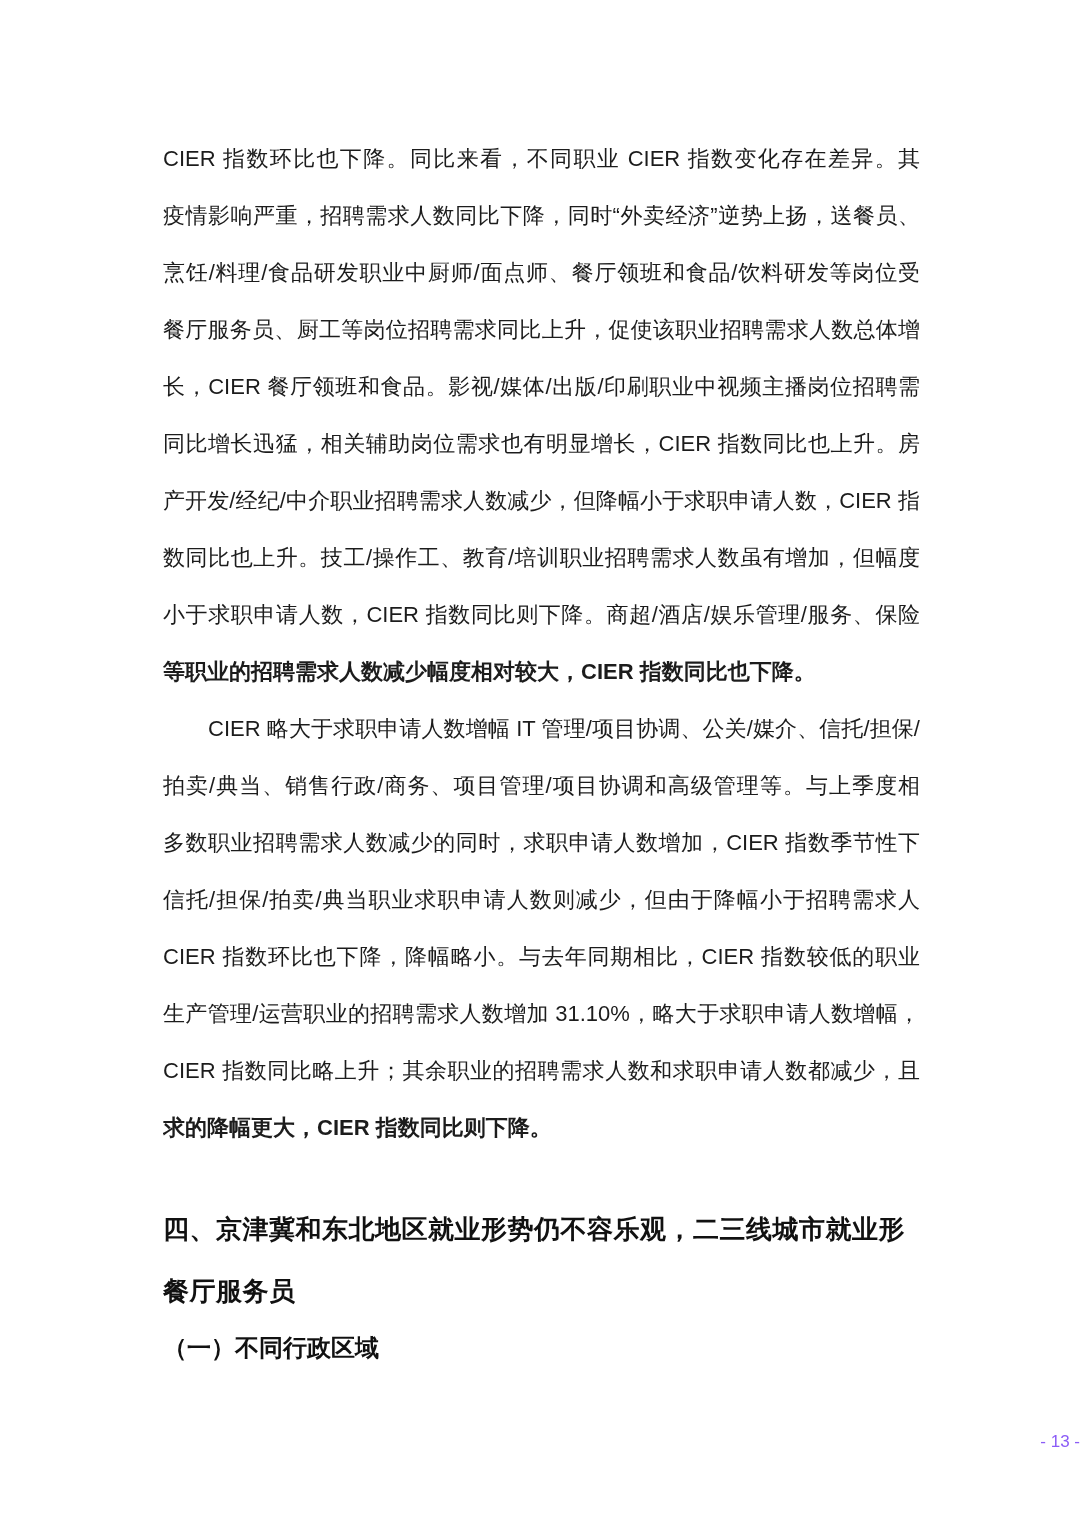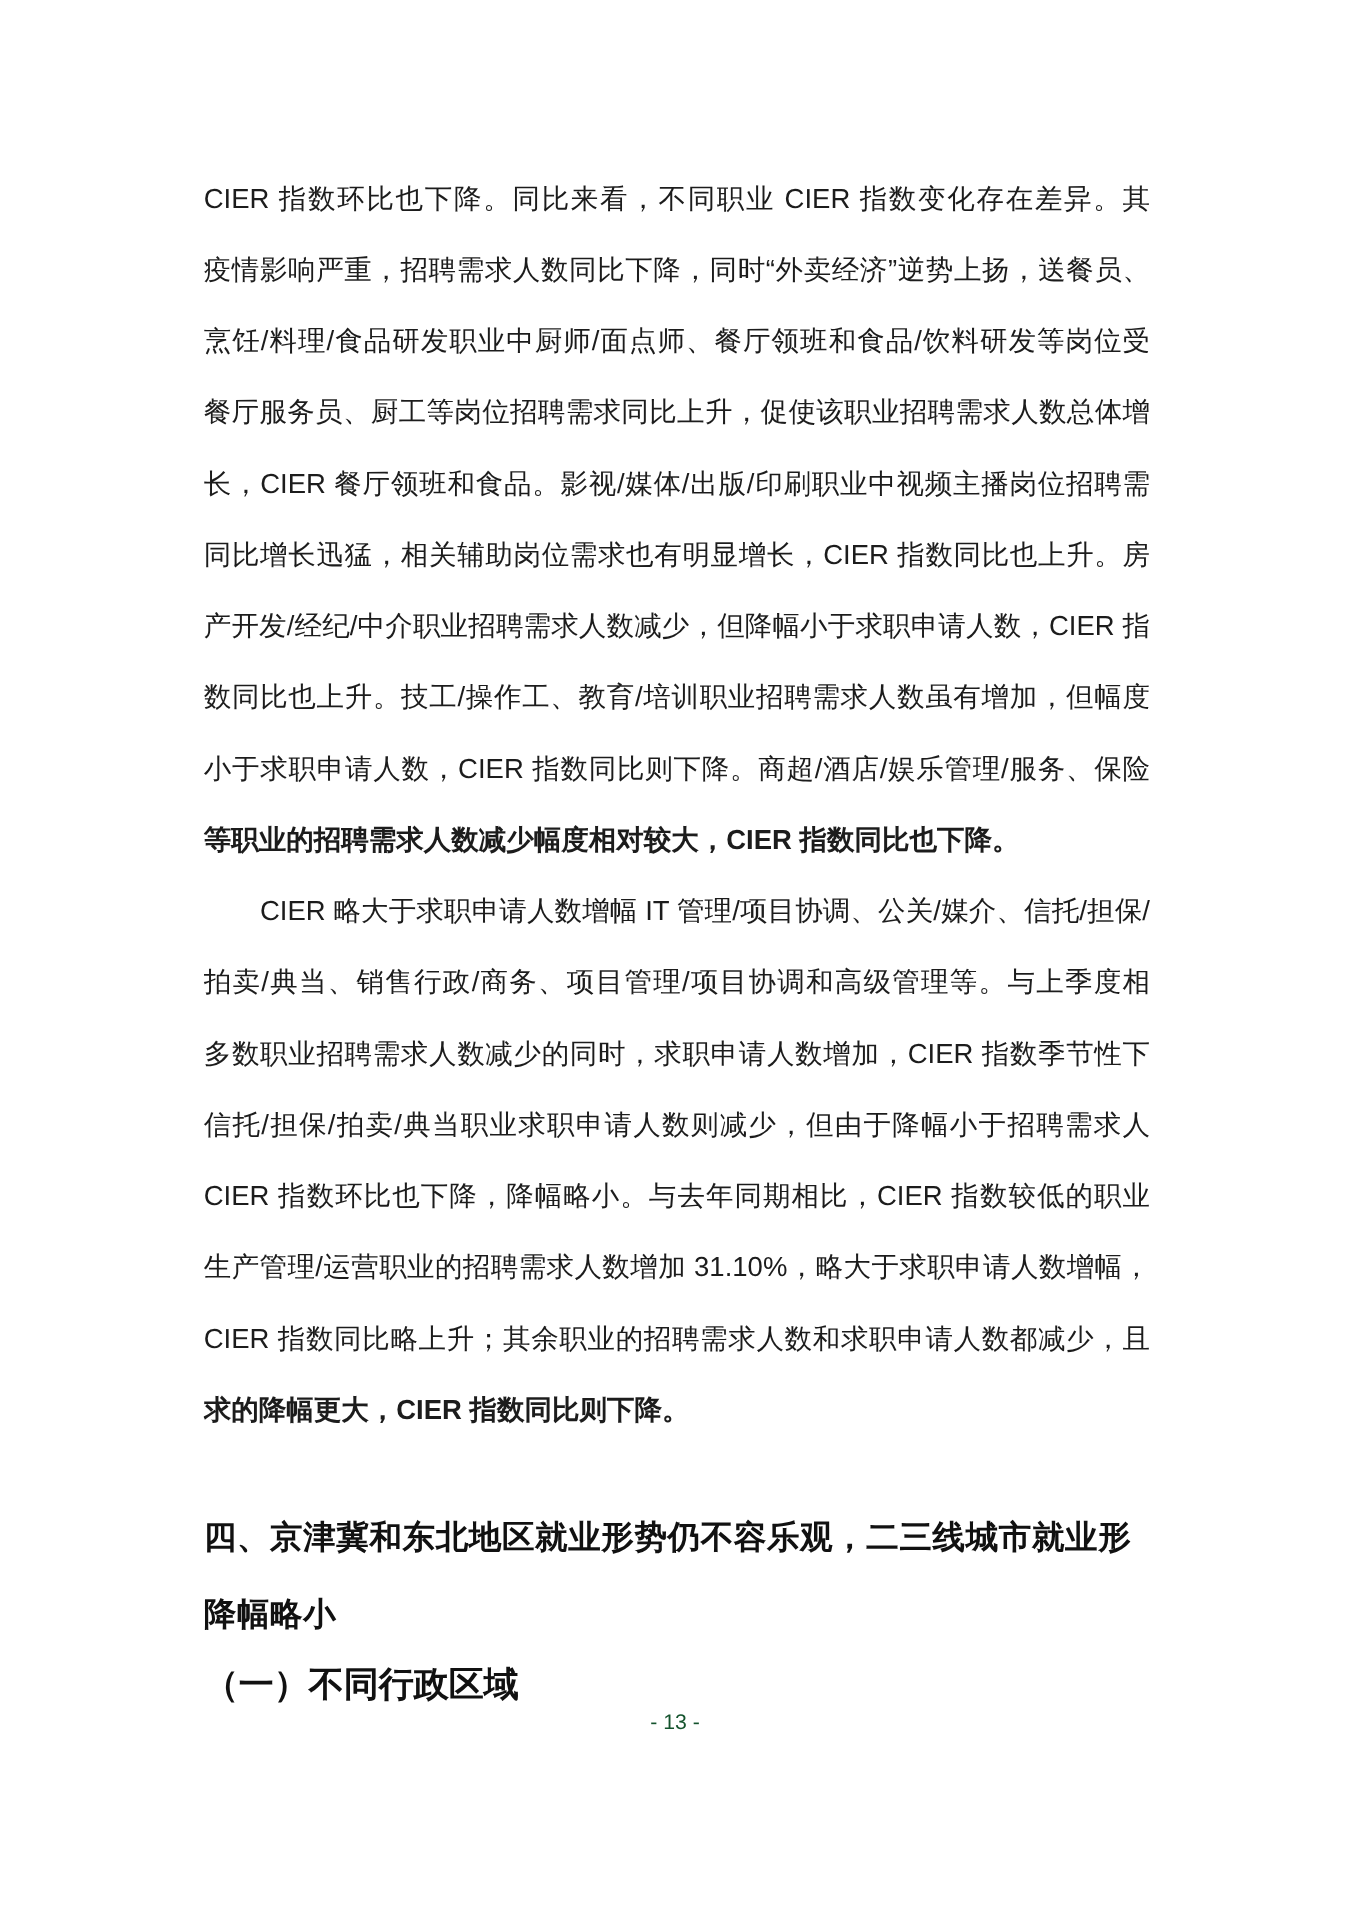--- a/index.html
+++ b/index.html
@@ -49,33 +49,33 @@
     line-height: 62px;
     color: #111111;
     letter-spacing: 0.5px;
   }
   .heading .h-line {
     height: 62px;
     overflow: hidden;
   }
   .subheading {
     margin: 6px 0 0 0;
-    font-size: 28px;
+    font-size: 24px;
     font-weight: bold;
     line-height: 40px;
     color: #111111;
   }
   .page-number {
     position: absolute;
-    top: 1368px;
+    top: 1432px;
     left: 0;
     width: 100%;
-    text-align: center;
+    text-align: right;
     font-size: 17px;
-    color: #14532d;
+    color: #8b5cf6;
   }
 </style>
 </head>
 <body>
 
 <div class="page">
   <div class="content">
 
     <div class="para">
       <div class="line">CIER 指数环比也下降。同比来看，不同职业 CIER 指数变化存在差异。其中，</div>
@@ -96,21 +96,21 @@
       <div class="line">多数职业招聘需求人数减少的同时，求职申请人数增加，CIER 指数季节性下降；</div>
       <div class="line">信托/担保/拍卖/典当职业求职申请人数则减少，但由于降幅小于招聘需求人数，</div>
       <div class="line">CIER 指数环比也下降，降幅略小。与去年同期相比，CIER 指数较低的职业中，</div>
       <div class="line">生产管理/运营职业的招聘需求人数增加 31.10%，略大于求职申请人数增幅，</div>
       <div class="line">CIER 指数同比略上升；其余职业的招聘需求人数和求职申请人数都减少，且需</div>
       <div class="line end">求的降幅更大，CIER 指数同比则下降。</div>
     </div>
 
     <div class="heading">
       <div class="h-line">四、京津冀和东北地区就业形势仍不容乐观，二三线城市就业形势</div>
-      <div class="h-line">降幅略小</div>
+      <div class="h-line">餐厅服务员</div>
     </div>
 
     <div class="subheading">（一）不同行政区域</div>
 
   </div>
 
   <div class="page-number">- 13 -</div>
 </div>
 
 </body></html>

